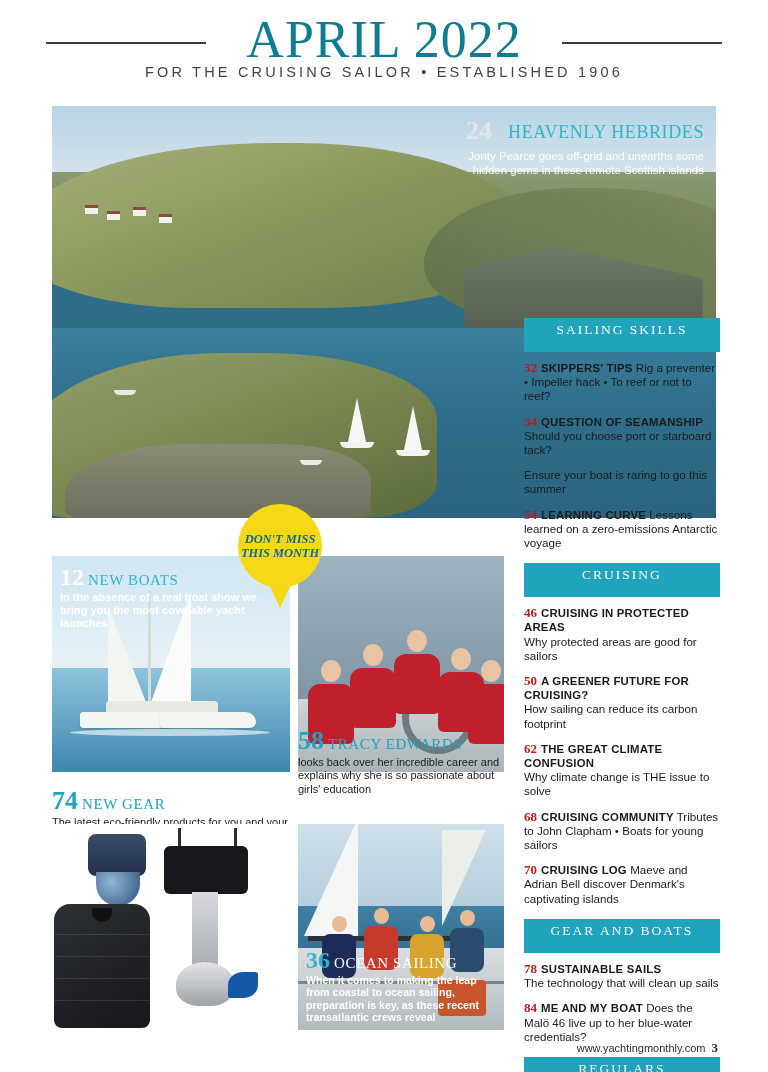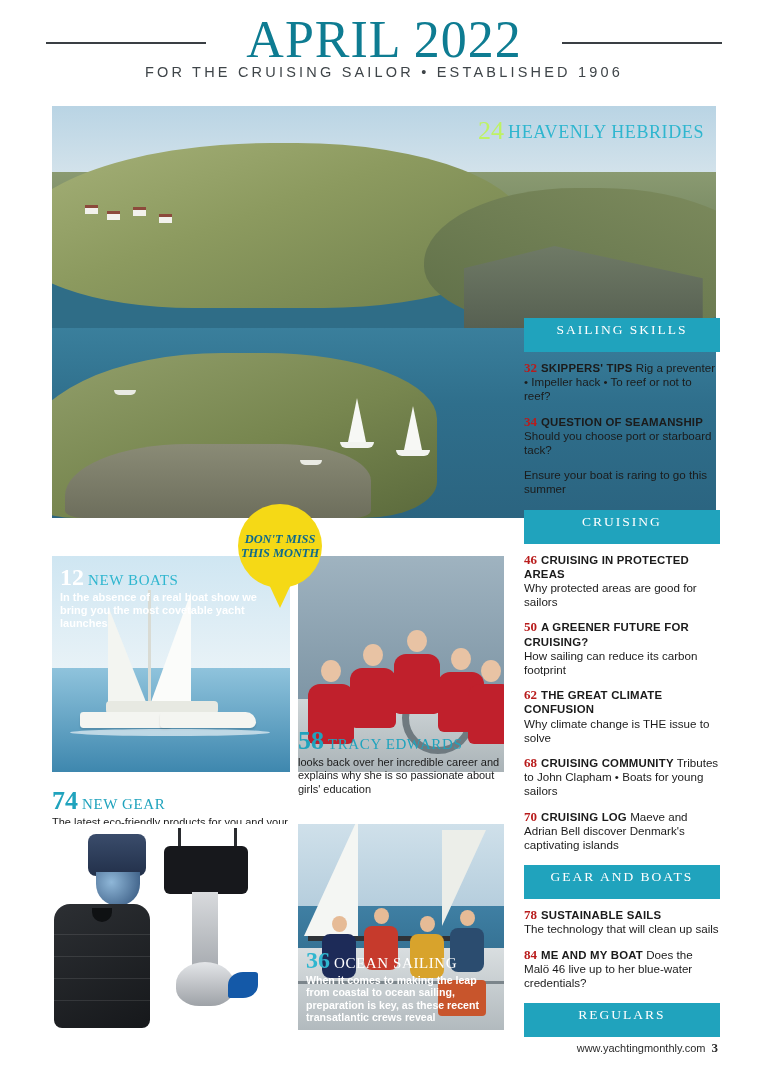--- a/index.html
+++ b/index.html
@@ -102,22 +102,22 @@
     background: #e9eae3; border-radius: 0 0 6px 6px;
   }
 
   
   .hero-cap {
     position: absolute; right: 12px; top: 10px; width: 240px;
     text-align: right; color: #ffffff;
   }
   .hero-cap .num {
     font-family: "Liberation Serif", serif;
-    font-size: 26px; font-weight: 400; color: #bef264;
-    vertical-align: -1px; margin-right: 4px;
+    font-size: 26px; font-weight: 700; color: #e5e5e5;
+    vertical-align: -1px; margin-right: 16px;
   }
   .hero-cap .ttl {
     font-family: "Liberation Serif", serif;
     font-size: 18px; letter-spacing: .6px; color: #2fb6cf;
   }
   .hero-cap .dek {
     margin-top: 3px; font-size: 11.5px; line-height: 14px; color: #ffffff;
   }
 
   
@@ -328,35 +328,39 @@
   <div class="hull" style="left:288px; top:336px;"></div>
   <div class="sail" style="left:352px; top:300px;"></div>
   <div class="hull" style="left:344px; top:344px;"></div>
   <div class="dinghy" style="left:62px; top:284px;"></div>
   <div class="dinghy" style="left:248px; top:354px;"></div>
 
   <div class="hero-cap">
     <div>
       <span class="num">24</span><span class="ttl">HEAVENLY HEBRIDES</span>
     </div>
+    <div class="dek">Jonty Pearce goes off-grid and unearths some hidden gems in these remote Scottish islands</div>
   </div>
 </div>
 
 <div class="rightcol">
 
   <div class="sec-head">SAILING SKILLS</div>
   <div class="entry">
     <div class="ln"><span class="no">32</span><span class="hd">SKIPPERS' TIPS</span><span> Rig a preventer • Impeller hack • To reef or not to reef?</span></div>
   </div>
   <div class="entry">
     <div class="ln"><span class="no">34</span><span class="hd">QUESTION OF SEAMANSHIP</span></div>
     <div class="ln">Should you choose port or starboard tack?</div>
   </div>
   <div class="entry">
     <div class="ln">Ensure your boat is raring to go this summer</div>
+  </div>
+  <div class="entry">
+    <div class="ln"><span class="no">54</span><span class="hd">LEARNING CURVE</span><span> Lessons learned on a zero-emissions Antarctic voyage</span></div>
   </div>
 
   <div class="sec-head second">CRUISING</div>
   <div class="entry">
     <div class="ln"><span class="no">46</span><span class="hd">CRUISING IN PROTECTED AREAS</span></div>
     <div class="ln">Why protected areas are good for sailors</div>
   </div>
   <div class="entry">
     <div class="ln"><span class="no">50</span><span class="hd">A GREENER FUTURE FOR CRUISING?</span></div>
     <div class="ln">How sailing can reduce its carbon footprint</div>

